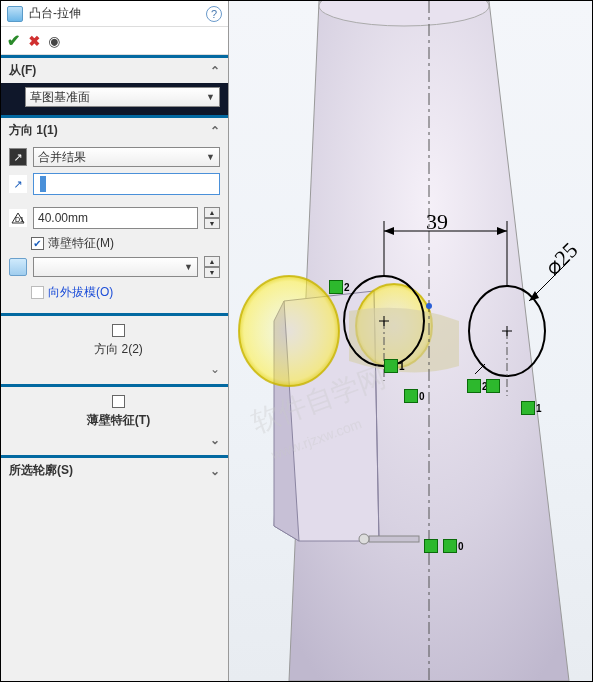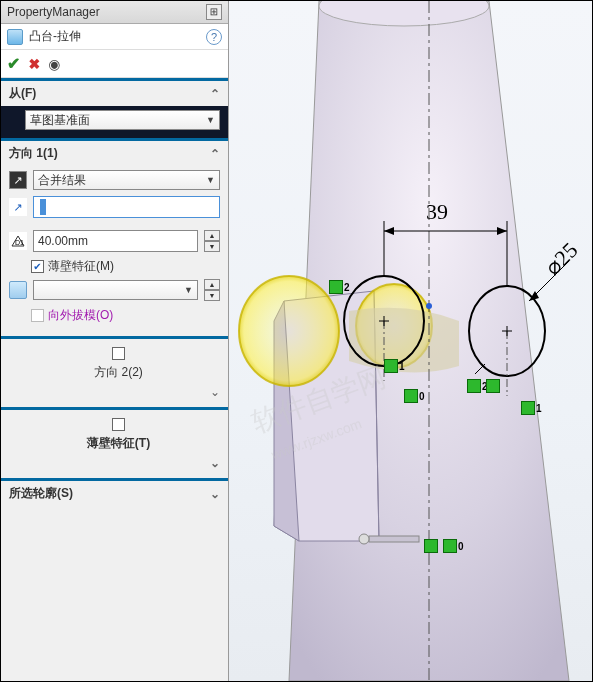--- a/index.html
+++ b/index.html
@@ -27,42 +27,37 @@
 .smicon { width: 18px; height: 18px; border: 1px solid #888; background: #fff; display: flex; align-items: center; justify-content: center; font-size: 11px; }
 .blackbox { background: #333; color: #fff; }
 .arrowup { color: #1a5dbb; }
 .input { flex: 1; height: 22px; border: 1px solid #888; background: #fff; padding: 0 4px; display: flex; align-items: center; }
 .inputsel { border: 1px solid #4a90d9; background: #fff; }
 .inputsel .cursor { width: 6px; height: 16px; background: #4a90d9; margin-left: 2px; }
 .spin { width: 16px; display: flex; flex-direction: column; }
 .spin div { height: 11px; border: 1px solid #888; background: #eee; font-size: 7px; text-align: center; line-height: 9px; }
 .cb { display: flex; align-items: center; gap: 4px; margin: 4px 0 4px 22px; }
 .cb .box { width: 13px; height: 13px; border: 1px solid #666; background: #fff; font-size: 10px; text-align: center; line-height: 11px; color: #1a5dbb; }
-.cb.dis { color: #a21caf; }
+.cb.dis { color: #1d4ed8; }
 .cb.dis .box { border-color: #bbb; }
 .cb.sec { margin-left: 8px; flex-direction: column; }
 .faceicon { width: 18px; height: 18px; background: linear-gradient(#cfeafc,#a0cdee); border: 1px solid #6aa0cc; border-radius: 2px; }
 .viewport { flex: 1; background: linear-gradient(#f4f6fa 0%, #eef2f7 60%, #e8ecf1 100%); position: relative; overflow: hidden; }
 svg.model { position: absolute; top: 0; left: 0; }
 .dim { position: absolute; font-family: "Times New Roman", serif; font-size: 22px; color: #000; }
 .relbox { position: absolute; background: #2db82d; border: 1px solid #0a6b0a; width: 14px; height: 14px; }
 .relnum { position: absolute; font-size: 10px; font-weight: bold; color: #000; }
 .watermark { position: absolute; color: rgba(200,200,200,0.35); font-size: 28px; transform: rotate(-20deg); pointer-events: none; }
 </style>
 </head>
 <body>
 
 <div class="wrap">
 
   <div class="panel">
-    <div class="titlebar">
-      <span>PropertyManager</span>
-      <span class="spacer"></span>
-      <span class="pin">⊞</span>
-    </div>
     <div class="featrow">
       <span class="ficon"></span>
       <span style="font-weight:normal;text-align:right;">凸台-拉伸</span>
       <span class="help">?</span>
     </div>
     <div class="okrow">
       <span class="check">✔</span>
       <span class="x">✖</span>
       <span class="eye">◉</span>
     </div>
@@ -208,21 +203,21 @@
         <line x1="155" y1="315" x2="155" y2="325" stroke="#000"></line>
       <line x1="273" y1="330" x2="283" y2="330" stroke="#000"></line>
         <line x1="278" y1="325" x2="278" y2="335" stroke="#000"></line>
 
       <circle cx="200" cy="305" r="3" fill="#2a5fd6"></circle>
 
       <rect x="140" y="535" width="50" height="6" fill="#c8c3d2" stroke="#888"></rect>
       <circle cx="135" cy="538" r="5" fill="#ddd" stroke="#888"></circle>
     </svg>
 
-    <div class="dim" style="left:197px; top:198px;">39</div>
+    <div class="dim" style="left:197px; top:208px;">39</div>
     <div class="dim" style="left:315px; top:245px; transform:rotate(-45deg);">⌀25</div>
 
     <div class="relbox" style="left:100px; top:279px;"></div>
       <div class="relnum" style="left:115px; top:281px;">2</div>
     <div class="relbox" style="left:155px; top:358px;"></div>
       <div class="relnum" style="left:170px; top:360px;">1</div>
     <div class="relbox" style="left:238px; top:378px;"></div>
       <div class="relnum" style="left:253px; top:380px;">2</div>
     <div class="relbox" style="left:257px; top:378px;"></div>
     <div class="relbox" style="left:292px; top:400px;"></div>

